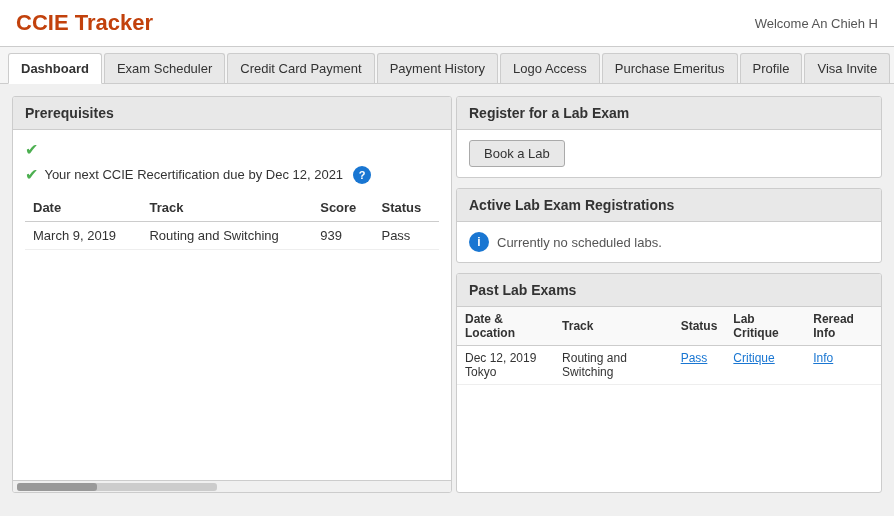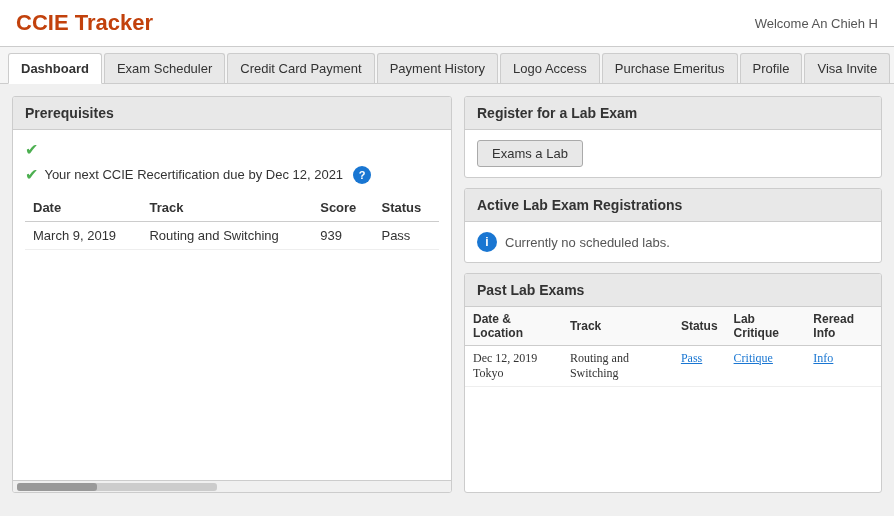--- a/index.html
+++ b/index.html
@@ -46,21 +46,21 @@
     .tab.active {
       background: #fff;
       border-bottom: 1px solid #fff;
       font-weight: bold;
       margin-bottom: -1px;
     }
 
     
     .main-content {
       display: flex;
-      gap: 12px;
+      gap: 4px;
       padding: 12px;
       height: calc(516px - 95px);
     }
 
     
     .left-panel {
       background: #fff;
       border: 1px solid #ccc;
       flex: 0 0 440px;
       border-radius: 3px;
@@ -215,21 +215,20 @@
       border-bottom: 1px solid #ccc;
       font-weight: bold;
       font-size: 12px;
       background: #f9f9f9;
     }
     .past-table td {
       padding: 5px 8px;
       border-bottom: 1px solid #eee;
       font-size: 12px;
       vertical-align: top;
-      font-family: Liberation Serif, serif;
     }
 
     .link-blue {
       color: #1976d2;
       text-decoration: underline;
       cursor: pointer;
     }
   </style>
 </head>
 <body>
@@ -294,21 +293,21 @@
         <div style="width: 80px; height: 8px; background: #999; border-radius: 3px; position: absolute; left: 0;"></div>
       </div>
     </div>
   </div>
 
   <div class="right-panel">
 
     <div class="right-box">
       <div class="section-header">Register for a Lab Exam</div>
       <div class="right-box-body">
-        <button class="book-lab-btn">Exams a Lab</button>
+        <button class="book-lab-btn">Book a Lab</button>
       </div>
     </div>
 
     <div class="right-box">
       <div class="section-header">Active Lab Exam Registrations</div>
       <div class="right-box-body">
         <div class="info-message">
           <span class="info-circle">i</span>
           <span>Currently no scheduled labs.</span>
         </div>

